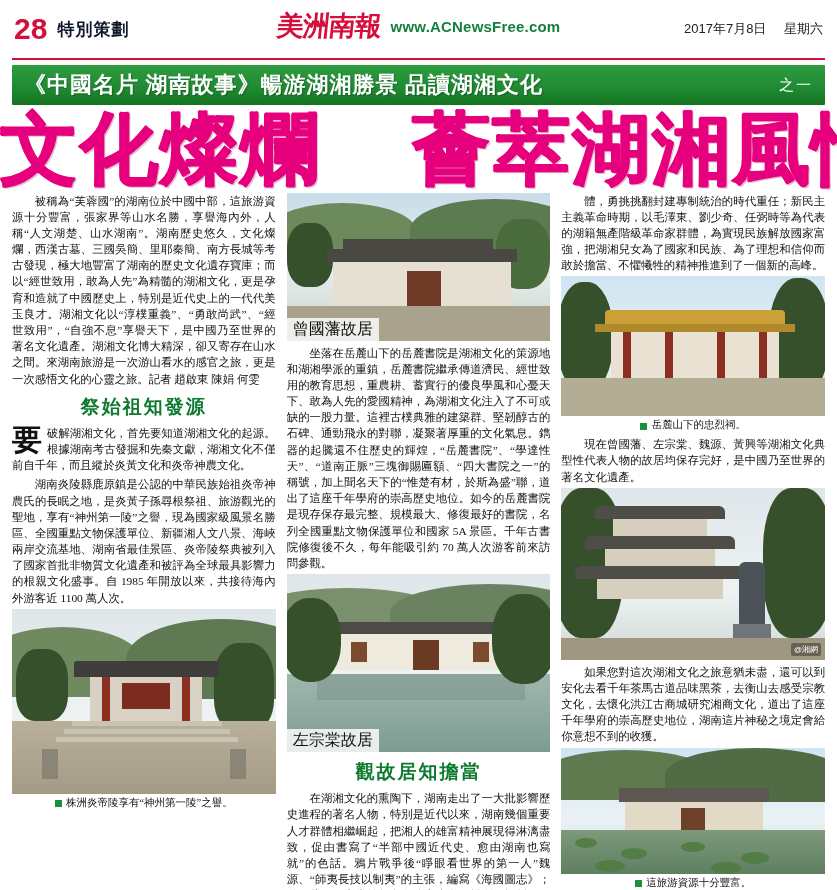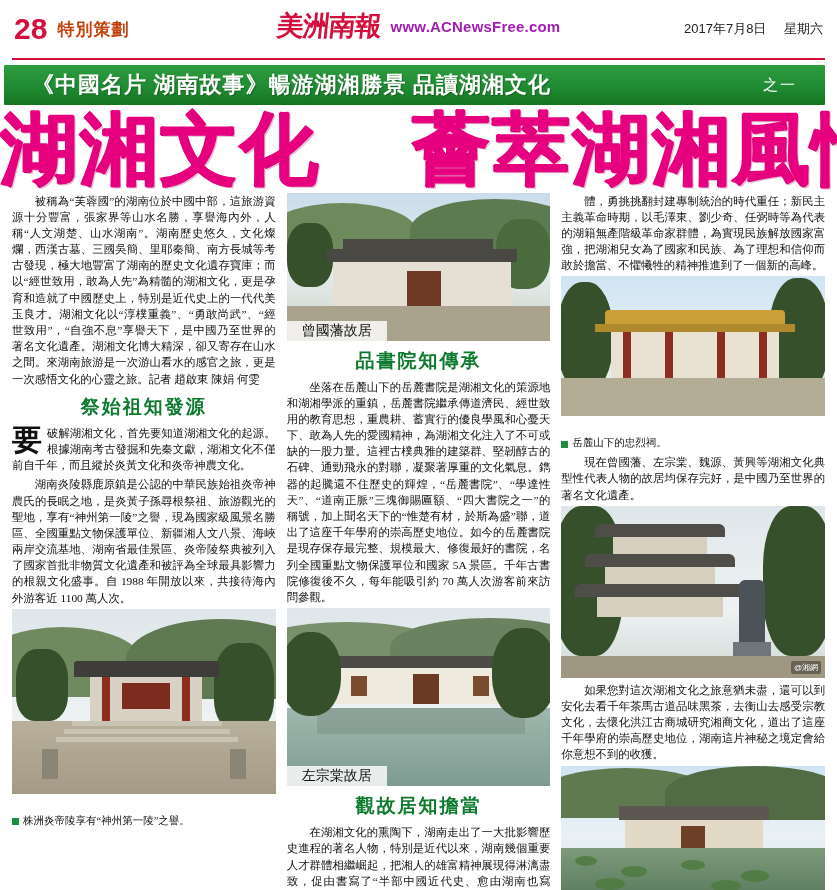--- a/index.html
+++ b/index.html
@@ -18,54 +18,54 @@
     display:flex;align-items:center;
     padding:0 14px;
     box-sizing:border-box;
   }
   .pagenum{
     color:#d50f3c;font-size:30px;font-weight:bold;
     font-family:"Liberation Sans", sans-serif;
     line-height:1;margin-right:10px;
   }
   .section-name{
-    font-size:17px;font-weight:bold;color:#c2410c;
+    font-size:17px;font-weight:bold;color:#0f172a;
     letter-spacing:1px;
   }
   .mast-center{
     position:absolute;left:0;right:0;top:8px;
     display:flex;align-items:center;justify-content:center;
     gap:10px;pointer-events:none;
   }
   .logo-cn{
     color:#d50f3c;font-size:27px;font-weight:bold;
     font-family:"Liberation Serif", serif;
     letter-spacing:-1px;
     transform:skewX(-6deg);
   }
   .logo-en{
     font-family:"Liberation Sans", sans-serif;
-    font-size:15px;font-weight:bold;color:#a21caf;
+    font-size:15px;font-weight:bold;color:#15803d;
     letter-spacing:0.2px;
     text-align:center;
   }
   .mast-date{
     margin-left:auto;font-size:13px;color:#222;
     font-family:"Liberation Sans", sans-serif;
   }
   .mast-date .dow{margin-left:14px;}
   .rule-red{height:2px;background:#d50f3c;margin:0 12px;}
 
   
   .banner{
-    margin:5px 12px 0 4px;
+    margin:5px 12px 0 12px;
     height:40px;
     background:linear-gradient(to bottom,#2e9c3f 0%,#1f8b33 55%,#15751f 100%);
     display:flex;align-items:center;
-    padding:0 28px;box-sizing:border-box;
+    padding:0 12px;box-sizing:border-box;
     border-radius:1px;
     gap:18px;
   }
   .banner-title{
     color:#fff;font-size:22px;font-weight:bold;
     letter-spacing:1px;
     text-shadow:1px 1px 1px rgba(0,0,0,.25);
   }
   .banner-sub{
     margin-left:auto;color:#fff;font-size:15px;letter-spacing:2px;
@@ -132,31 +132,32 @@
   figure{margin:0 0 4px 0;}
   .ph{
     width:100%;
     position:relative;
     overflow:hidden;
     background:#8aa0a8;
   }
   .cap{
     font-size:10.5px;
     color:#111;
-    padding:20px 0 0 0;
+    padding:2px 0 0 0;
     line-height:1.3;
+    text-align:center;
   }
   .cap .sq{
     display:inline-block;width:7px;height:7px;
     background:#1b9140;margin-right:4px;vertical-align:middle;
   }
   .cap-over{
     position:absolute;left:0;bottom:0;
     background:rgba(255,255,255,.82);
-    font-size:14px;padding:1px 15px;
+    font-size:16px;padding:1px 6px;
     color:#111;
   }
   .wm{
     position:absolute;right:4px;bottom:4px;
     background:rgba(0,0,0,.35);
     color:#fff;font-size:8px;padding:1px 3px;border-radius:2px;
     font-family:"Liberation Sans", sans-serif;
   }
 
   
@@ -200,36 +201,36 @@
     </div>
   </div>
   <div class="rule-red"></div>
 
   <div class="banner">
     <div class="banner-title">《中國名片  湖南故事》暢游湖湘勝景  品讀湖湘文化</div>
     <div class="banner-sub">之一</div>
   </div>
 
   <div class="headline">
-    <span>湖湘文化</span>
+    <span>文化燦爛</span>
     <span class="gap"></span>
     <span>薈萃湖湘風情</span>
   </div>
 
   <div class="cols">
 
     <div class="col">
       <p class="indent">被稱為“芙蓉國”的湖南位於中國中部，這旅游資源十分豐富，張家界等山水名勝，享譽海內外，人稱“人文湖楚、山水湖南”。湖南歷史悠久，文化燦爛，西漢古墓、三國吳簡、里耶秦簡、南方長城等考古發現，極大地豐富了湖南的歷史文化遺存寶庫；而以“經世致用，敢為人先”為精髓的湖湘文化，更是孕育和造就了中國歷史上，特別是近代史上的一代代美玉良才。湖湘文化以“淳樸重義”、“勇敢尚武”、“經世致用”，“自強不息”享譽天下，是中國乃至世界的著名文化遺產。湖湘文化博大精深，卻又寄存在山水之間。來湖南旅游是一次游山看水的感官之旅，更是一次感悟文化的心靈之旅。記者  趙啟東  陳娟  何雯</p>
 
       <div class="subhead">祭始祖知發源</div>
 
       <p class="dropcap-para">
         <span class="dropcap">要</span><span>破解湖湘文化，首先要知道湖湘文化的起源。根據湖南考古發掘和先秦文獻，湖湘文化不僅前自千年，而且縱於炎黃文化和炎帝神農文化。</span>
       </p>
-      <p class="indent">湖南炎陵縣鹿原鎮是公認的中華民族始祖炎帝神農氏的長眠之地，是炎黃子孫尋根祭祖、旅游觀光的聖地，享有“神州第一陵”之譽，現為國家級風景名勝區、全國重點文物保護單位、新疆湘人文八景、海峽兩岸交流基地、湖南省最佳景區、炎帝陵祭典被列入了國家首批非物質文化遺產和被評為全球最具影響力的根親文化盛事。自 1988 年開放以來，共接待海內外游客近 1100 萬人次。</p>
+      <p class="indent">湖南炎陵縣鹿原鎮是公認的中華民族始祖炎帝神農氏的長眠之地，是炎黃子孫尋根祭祖、旅游觀光的聖地，享有“神州第一陵”之譽，現為國家級風景名勝區、全國重點文物保護單位、新疆湘人文八景、海峽兩岸交流基地、湖南省最佳景區、炎帝陵祭典被列入了國家首批非物質文化遺產和被評為全球最具影響力的根親文化盛事。自 1985 年開放以來，共接待海內外游客近 1100 萬人次。</p>
 
       <figure>
         <div class="ph" style="height:185px">
           <div class="sky s-grey"></div>
           <div class="hill" style="left:-30px;top:18px;width:160px;height:70px;background:#6f8a5f;"></div>
           <div class="hill" style="right:-40px;top:10px;width:190px;height:80px;background:#5f7a52;"></div>
           <div class="tree d" style="left:4px;top:40px;width:52px;height:72px;border-radius:40% 40% 35% 35%;"></div>
           <div class="tree d" style="right:2px;top:34px;width:60px;height:88px;border-radius:40% 40% 35% 35%;"></div>
           <div class="roof dark" style="left:62px;top:52px;width:145px;height:16px;border-radius:3px 3px 0 0;"></div>
           <div class="wall" style="left:78px;top:68px;width:112px;height:44px;background:#d9d2c4;"></div>
@@ -263,21 +264,20 @@
           <div class="roof" style="left:56px;top:46px;width:150px;height:12px;background:#4a4843;"></div>
           <div class="wall" style="left:46px;top:69px;width:178px;height:44px;background:#e6e0d4;"></div>
           <div style="position:absolute;left:120px;top:78px;width:34px;height:35px;background:#6f3a25;"></div>
           <div class="ground" style="top:113px;height:35px;background:#a9a28c;"></div>
           <div class="cap-over">
             <span class="sq"></span><span>曾國藩故居</span>
           </div>
         </div>
       </figure>
 
-      <div class="subhead">品書院知傳承</div>
       <p class="indent">坐落在岳麓山下的岳麓書院是湖湘文化的策源地和湖湘學派的重鎮，岳麓書院繼承傳道濟民、經世致用的教育思想，重農耕、蓄實行的優良學風和心憂天下、敢為人先的愛國精神，為湖湘文化注入了不可或缺的一股力量。這裡古樸典雅的建築群、堅韌醇古的石碑、通勁飛永的對聯，凝聚著厚重的文化氣息。鐫器的起騰還不住歷史的輝煌，“岳麓書院”、“學達性天”、“道南正脈”三塊御賜匾額、“四大書院之一”的稱號，加上聞名天下的“惟楚有材，於斯為盛”聯，道出了這座千年學府的崇高歷史地位。如今的岳麓書院是現存保存最完整、規模最大、修復最好的書院，名列全國重點文物保護單位和國家 5A 景區。千年古書院修復後不久，每年能吸引約 70 萬人次游客前來訪問參觀。</p>
 
       <figure>
         <div class="ph" style="height:178px">
           <div class="sky s-grey"></div>
           <div class="hill" style="left:-40px;top:14px;width:200px;height:54px;background:#7a8f6b;"></div>
           <div class="hill" style="right:-40px;top:10px;width:200px;height:58px;background:#6b8260;"></div>
           <div class="roof" style="left:24px;top:48px;width:220px;height:12px;background:#4d4b46;"></div>
           <div class="wall" style="left:30px;top:60px;width:208px;height:36px;background:#efeade;"></div>
           <div style="position:absolute;left:64px;top:68px;width:16px;height:20px;background:#7b4b30;"></div>

